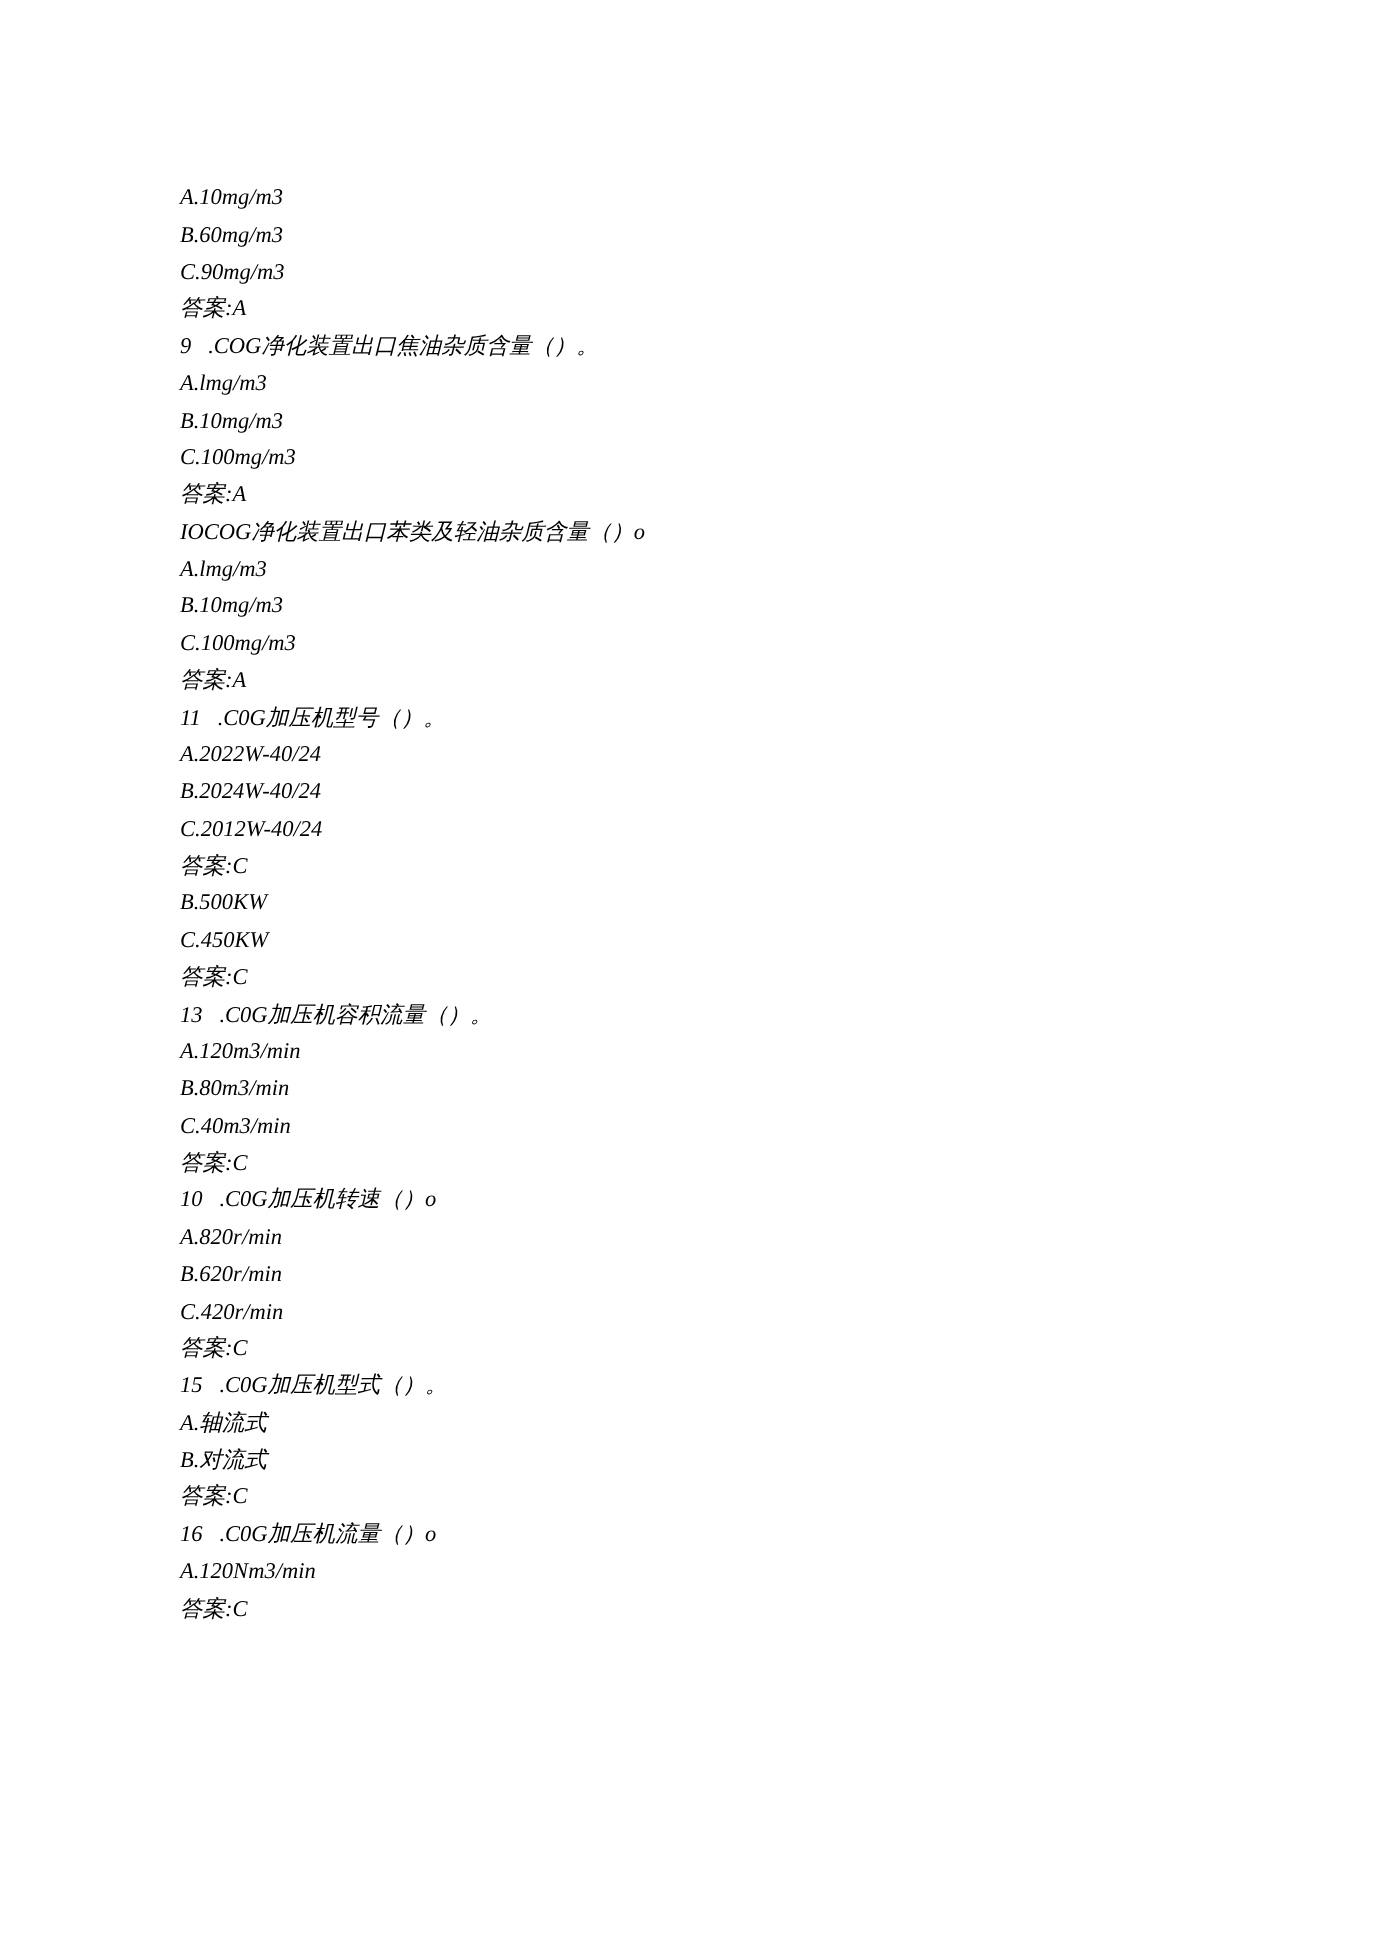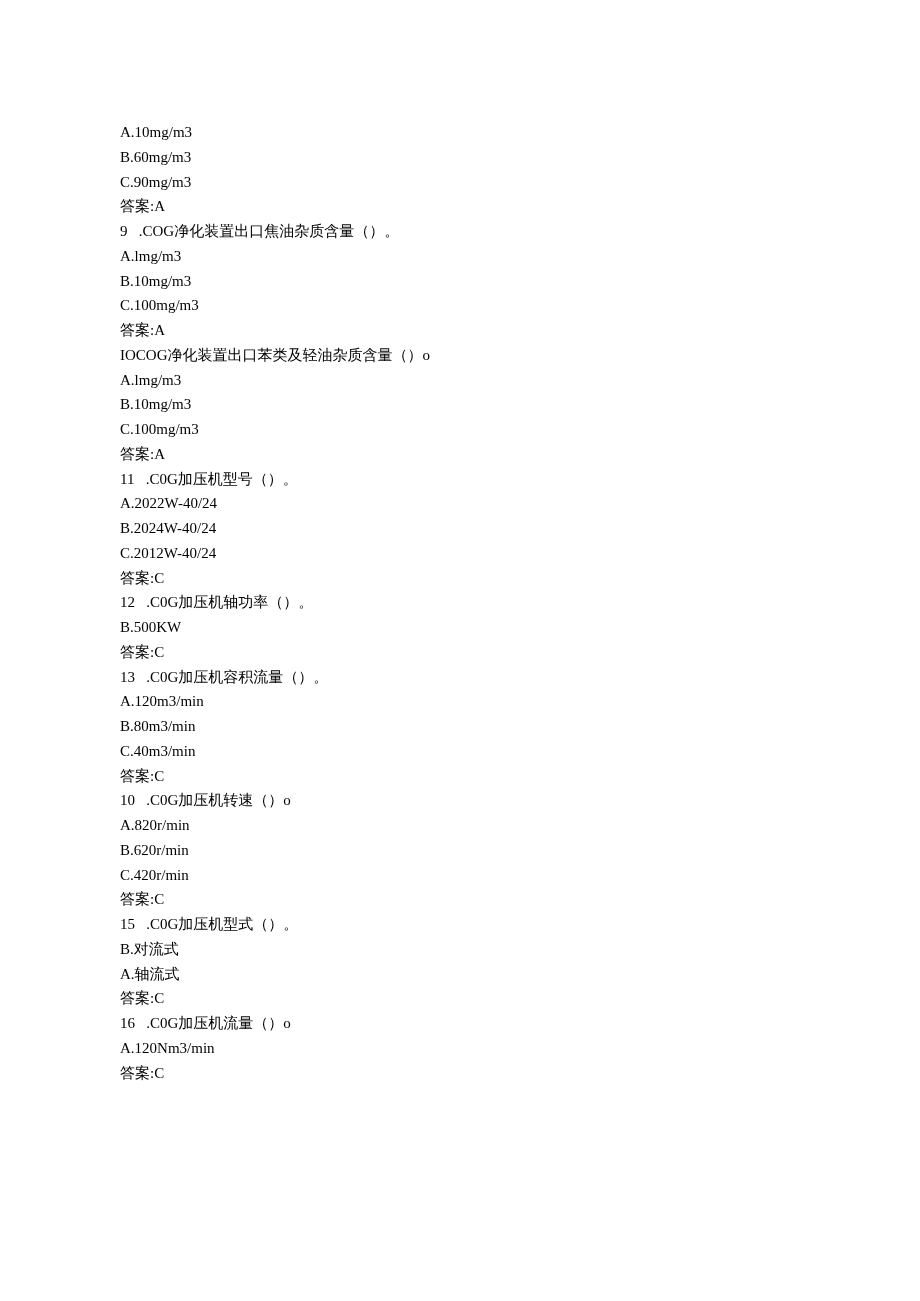--- a/index.html
+++ b/index.html
@@ -10,20 +10,21 @@
       width: 920px;
     }
     .page {
       padding: 120px 120px 80px 120px;
       font-size: 15px;
       line-height: 1.65;
       color: #000000;
     }
     .line {
       white-space: pre-wrap;
+      font-style: italic;
     }
   </style>
 </head>
 <body>
 
 <div class="page">
   <div id="doc-body">
       <div class="line">A.10mg/m3</div>
       <div class="line">B.60mg/m3</div>
       <div class="line">C.90mg/m3</div>
@@ -36,34 +37,34 @@
       <div class="line">IOCOG净化装置出口苯类及轻油杂质含量（）o</div>
       <div class="line">A.lmg/m3</div>
       <div class="line">B.10mg/m3</div>
       <div class="line">C.100mg/m3</div>
       <div class="line">答案:A</div>
       <div class="line">11   .C0G加压机型号（）。</div>
       <div class="line">A.2022W-40/24</div>
       <div class="line">B.2024W-40/24</div>
       <div class="line">C.2012W-40/24</div>
       <div class="line">答案:C</div>
-      <div class="line">12   .C0G加压机轴功率（）。</div>
       <div class="line">B.500KW</div>
+      <div class="line">C.450KW</div>
       <div class="line">答案:C</div>
       <div class="line">13   .C0G加压机容积流量（）。</div>
       <div class="line">A.120m3/min</div>
       <div class="line">B.80m3/min</div>
       <div class="line">C.40m3/min</div>
       <div class="line">答案:C</div>
       <div class="line">10   .C0G加压机转速（）o</div>
       <div class="line">A.820r/min</div>
       <div class="line">B.620r/min</div>
       <div class="line">C.420r/min</div>
       <div class="line">答案:C</div>
       <div class="line">15   .C0G加压机型式（）。</div>
+      <div class="line">A.轴流式</div>
       <div class="line">B.对流式</div>
-      <div class="line">A.轴流式</div>
       <div class="line">答案:C</div>
       <div class="line">16   .C0G加压机流量（）o</div>
       <div class="line">A.120Nm3/min</div>
       <div class="line">答案:C</div>
     </div>
 </div>
 
 </body></html>

